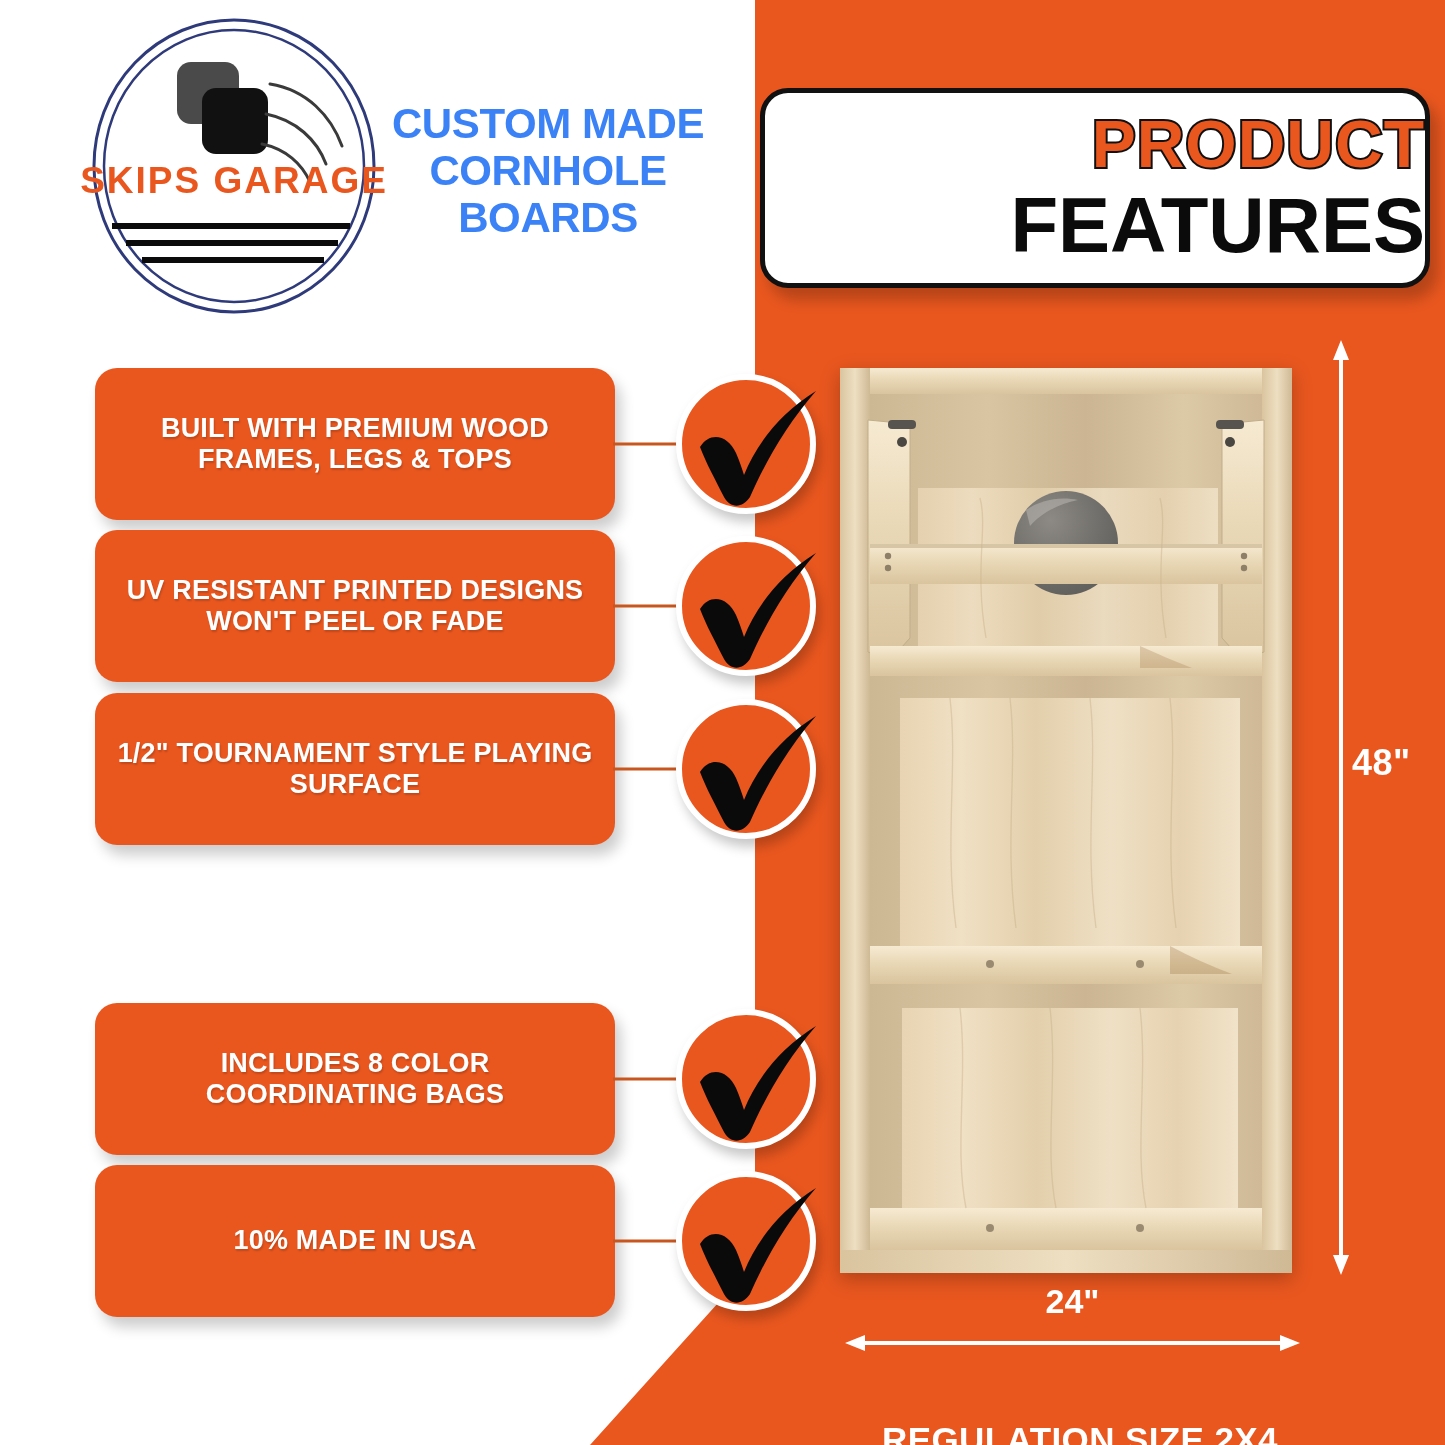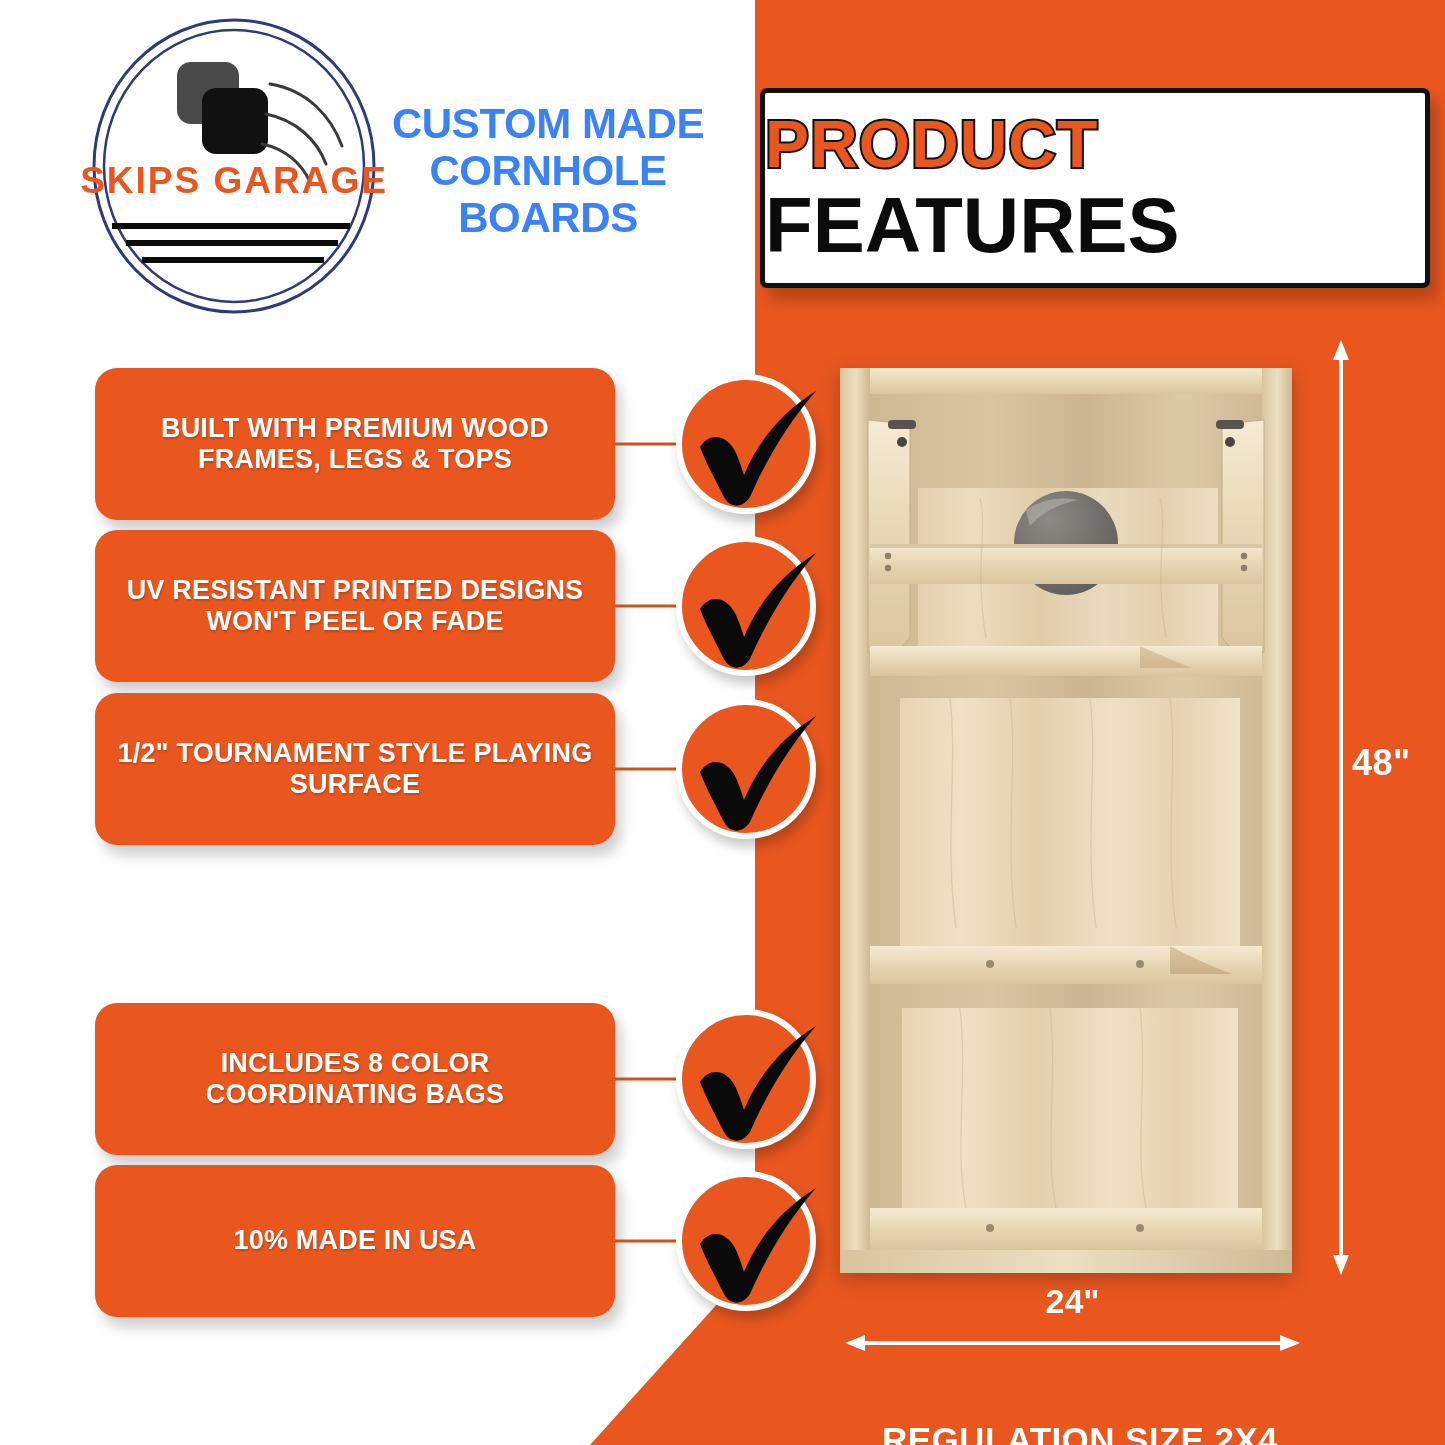--- a/index.html
+++ b/index.html
@@ -37,23 +37,23 @@
   #headline{
     position:absolute;left:348px;top:100px;width:400px;
     text-align:center;color:#3b82f6;
     font-size:42px;font-weight:800;line-height:1.12;letter-spacing:-0.4px;
     z-index:5;
   }
 
   
   #pf-box{
     position:absolute;left:760px;top:88px;width:660px;height:190px;
-    background:#ffffff;border:5px solid #111;border-radius:7px;
+    background:#ffffff;border:5px solid #111;border-radius:28px;
     box-shadow:8px 12px 14px rgba(0,0,0,.22);
-    z-index:6;display:flex;flex-direction:column;align-items:flex-start;justify-content:center;
+    z-index:6;display:flex;flex-direction:column;align-items:flex-end;justify-content:center;
   }
   #pf-product{
     font-size:66px;font-weight:800;letter-spacing:1px;line-height:.96;
     color:#E9571F;-webkit-text-stroke:4px #111;paint-order:stroke fill;
   }
   #pf-features{
     font-size:78px;font-weight:700;letter-spacing:0px;line-height:.96;color:#0b0b0b;
     margin-top:12px;
   }
 

